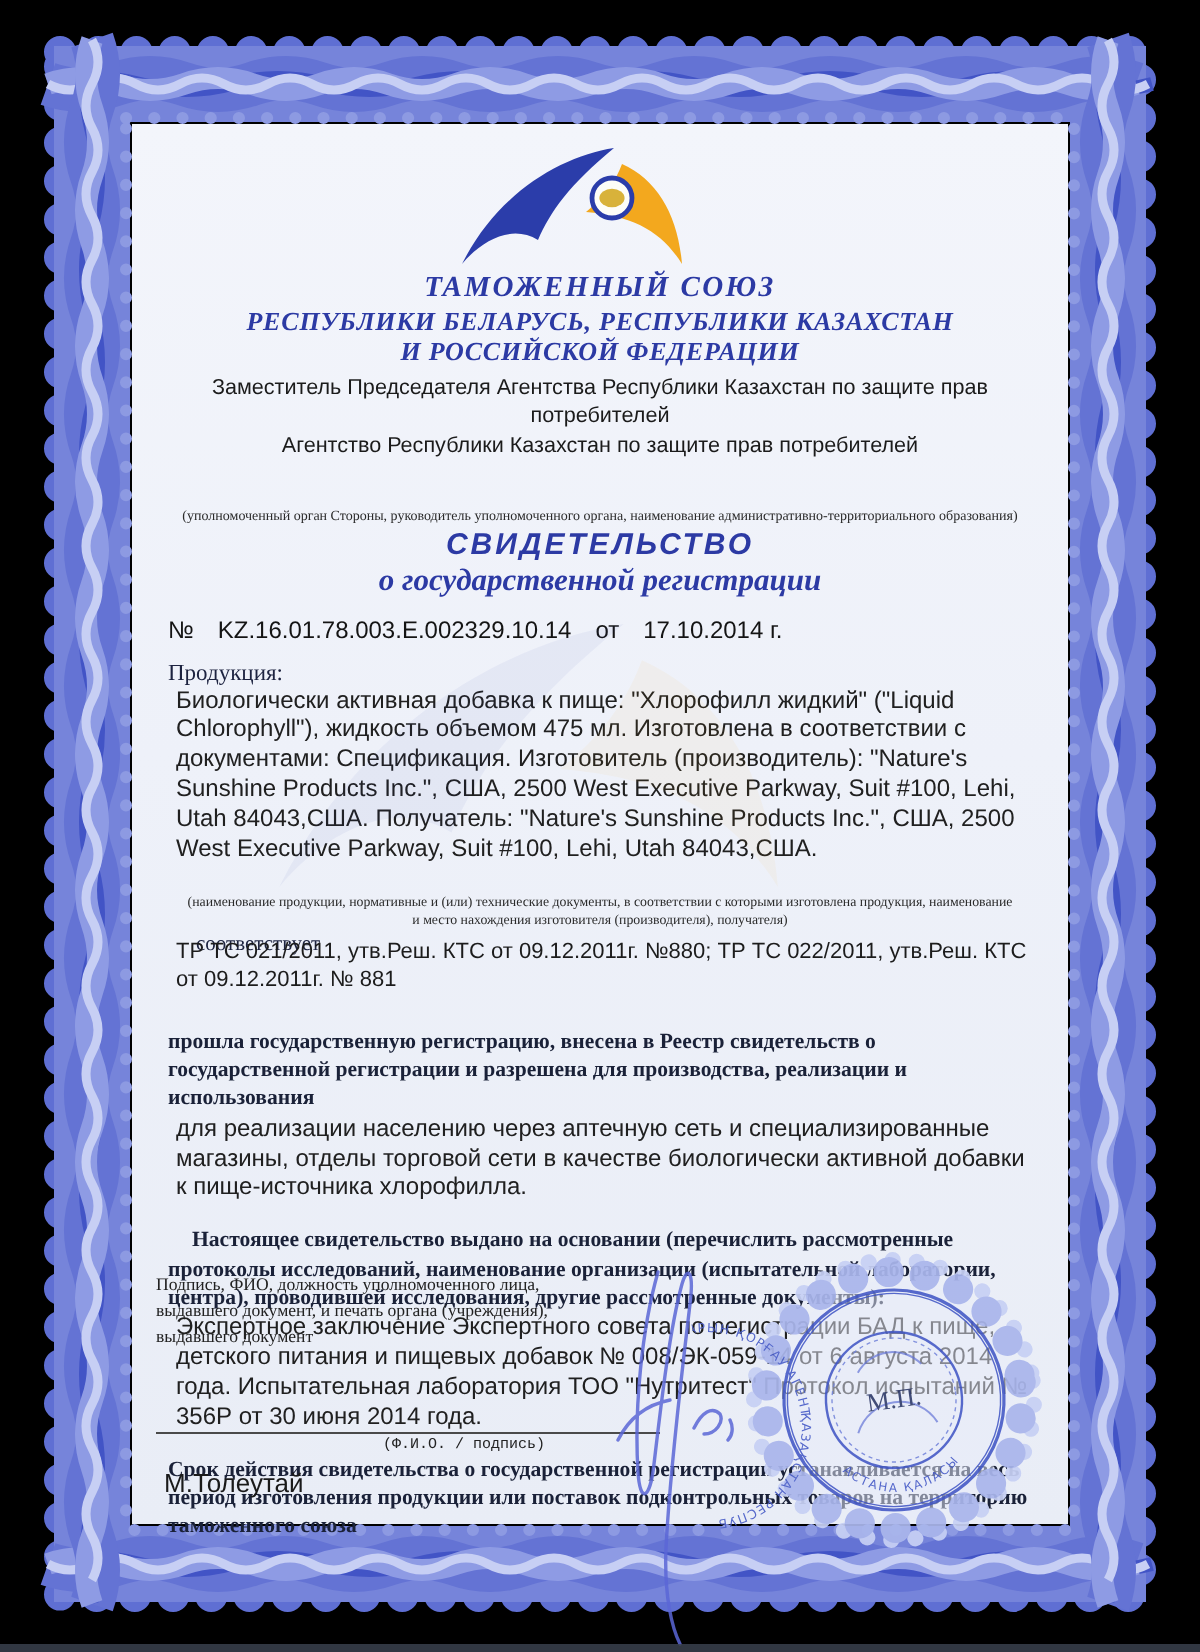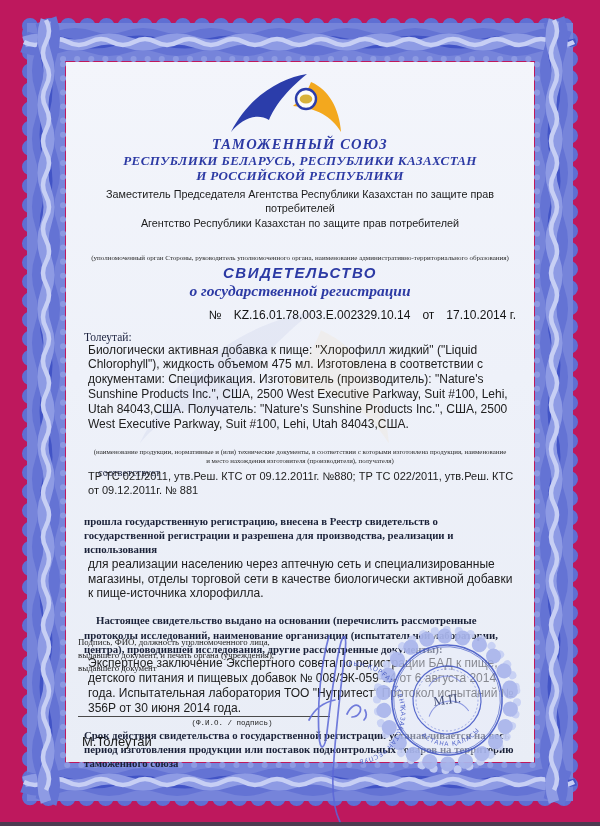--- a/index.html
+++ b/index.html
@@ -1,36 +1,36 @@
 <!DOCTYPE html>
 <html><head>
 <meta charset="utf-8">
 <style>
   html,body{margin:0;padding:0;background:#e9e9e7;}
-  .paper{position:relative;width:600px;height:826px;background:#be185d;
+  .paper{position:relative;width:600px;height:826px;background:#000000;
          font-family:"Liberation Sans",sans-serif;overflow:hidden;}
   svg.border{position:absolute;left:0;top:0;}
   .inner{position:absolute;left:66px;top:62px;width:468px;height:700px;
          background:linear-gradient(180deg,#f3f5fb 0%,#eef1f9 45%,#e9edf6 100%);
          padding:8px 18px 0;box-sizing:border-box;}
   .logo-wrap{margin-top:4px;text-align:center;height:60px;}
   .watermark{position:absolute;left:60px;top:250px;opacity:.05;pointer-events:none;}
   .h-union{margin-top:2px;text-align:center;
            font-family:"Liberation Serif",serif;font-style:italic;font-weight:bold;
            color:#2c3aa4;}
   .h-union .l1{font-size:14.5px;letter-spacing:1.2px;line-height:1.15;}
   .h-union .l2,.h-union .l3{font-size:13px;letter-spacing:.4px;line-height:1.2;}
   .agency{margin-top:3px;text-align:center;font-size:10.8px;line-height:1.35;color:#1b1b1b;}
   .cap1{margin-top:23px;text-align:center;font-family:"Liberation Serif",serif;
         font-size:7px;color:#2a2a2a;}
   .title{margin-top:2px;text-align:center;font-family:Liberation Sans, sans-serif;
          font-style:italic;font-weight:bold;font-size:15px;letter-spacing:1.5px;color:#2c3aa4;}
   .subtitle{text-align:center;font-family:"Liberation Serif",serif;font-style:italic;
             font-weight:bold;font-size:15.5px;color:#2c3aa4;margin-top:1px;}
-  .numline{margin-top:8px;text-align:right;font-size:12px;color:#141414;}
+  .numline{margin-top:8px;text-align:left;font-size:12px;color:#141414;}
   .numline .gap{display:inline-block;width:12px;}
   .prod-label{margin-top:9px;font-family:"Liberation Serif",serif;font-size:11.5px;color:#1d2340;}
   .a{font-size:12px;line-height:1.24;color:#202020;}
   .prod-text{padding-left:4px;}
   .cap2{margin-top:15px;text-align:center;font-family:"Liberation Serif",serif;
         font-size:6.9px;line-height:1.35;color:#2a2a2a;}
   .conforms{position:relative;margin-top:5px;}
   .conforms-label{position:absolute;top:-3px;left:2px;font-family:"Liberation Serif",serif;
                   font-size:10.5px;color:#1d2340;margin-left:12px;}
   .conforms-text{position:relative;font-size:11px;line-height:1.25;color:#1c1c1c;padding-left:4px;}
@@ -95,38 +95,38 @@
         <path id="logoBlue" d="M6,58 C24,22 56,4 82,0 C60,18 50,32 44,46 C31,38 16,46 6,58 Z" fill="#2b3daa"></path>
         <path id="logoYellow" d="M86,8 C104,16 114,34 116,58 C106,42 92,34 68,32 C78,24 83,16 86,8 Z" fill="#f3a81e"></path>
         <circle cx="81" cy="25" r="10" fill="#fdfdf8" stroke="#2b3daa" stroke-width="2.4"></circle>
         <ellipse cx="81" cy="25" rx="6.3" ry="4.6" fill="#d8b23a"></ellipse>
       </svg>
     </div>
 
     <div class="h-union">
       <div class="l1">ТАМОЖЕННЫЙ СОЮЗ</div>
       <div class="l2">РЕСПУБЛИКИ БЕЛАРУСЬ, РЕСПУБЛИКИ КАЗАХСТАН</div>
-      <div class="l3">И РОССИЙСКОЙ РЕСПУБЛИКИ</div>
+      <div class="l3">И РОССИЙСКОЙ ФЕДЕРАЦИИ</div>
     </div>
 
     <div class="agency">
       <div>Заместитель Председателя Агентства Республики Казахстан по защите прав потребителей</div>
       <div>Агентство Республики Казахстан по защите прав потребителей</div>
     </div>
 
     <div class="cap1">(уполномоченный орган Стороны, руководитель уполномоченного органа, наименование административно-территориального образования)</div>
 
     <div class="title">СВИДЕТЕЛЬСТВО</div>
     <div class="subtitle">о государственной регистрации</div>
 
     <div class="numline">
       <span>№</span><span class="gap"></span><span>KZ.16.01.78.003.E.002329.10.14</span><span class="gap"></span><span>от</span><span class="gap"></span><span>17.10.2014 г.</span>
     </div>
 
-    <div class="prod-label">Толеутай:</div>
+    <div class="prod-label">Продукция:</div>
     <div class="a prod-text">Биологически активная добавка к пище: "Хлорофилл жидкий" ("Liquid Chlorophyll"), жидкость объемом 475 мл. Изготовлена в соответствии с документами: Спецификация. Изготовитель (производитель): "Nature's Sunshine Products Inc.", США, 2500 West Executive Parkway, Suit #100, Lehi, Utah 84043,США.  Получатель: "Nature's Sunshine Products Inc.", США, 2500 West Executive Parkway, Suit #100, Lehi, Utah 84043,США.</div>
 
     <div class="cap2" style="white-space:pre-line">(наименование продукции, нормативные и (или) технические документы, в соответствии с которыми изготовлена продукция, наименование
 и место нахождения изготовителя (производителя), получателя)</div>
 
     <div class="conforms">
       <span class="conforms-label">соответствует</span>
       <div class="conforms-text">ТР ТС 021/2011, утв.Реш. КТС от 09.12.2011г. №880; ТР ТС 022/2011, утв.Реш. КТС от 09.12.2011г. № 881</div>
     </div>
 

